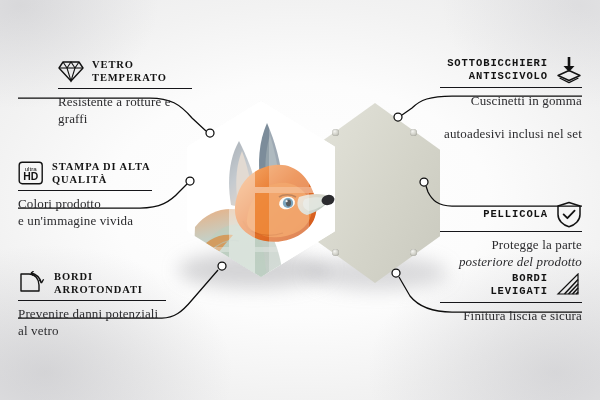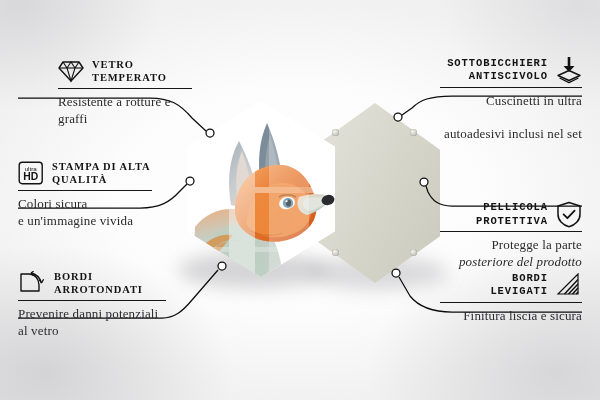--- a/index.html
+++ b/index.html
@@ -207,21 +207,21 @@
         <rect x="1.2" y="2.2" width="23" height="21.5" rx="3" fill="none" stroke="#121212" stroke-width="1.4"></rect>
         <text x="12.7" y="11" font-family="Liberation Sans, sans-serif" font-size="6.2" text-anchor="middle" fill="#121212">ultra</text>
         <text x="12.7" y="20.4" font-family="Liberation Sans, sans-serif" font-size="10.4" font-weight="bold" text-anchor="middle" fill="#121212">HD</text>
       </svg>
       <div>
         <div class="feat-title">STAMPA DI ALTA</div>
         <div class="feat-title">QUALITÀ</div>
       </div>
     </div>
     <div class="feat-rule"></div>
-    <div class="feat-sub">Colori sicura</div>
+    <div class="feat-sub">Colori prodotto</div>
     <div class="feat-sub" style="margin-top:0;">e un'immagine vivida</div>
   </div>
 
   <div class="feature left" style="left:18px; top:270px; width:148px;">
     <div class="feat-head">
       <svg class="icon" width="28" height="24" viewBox="0 0 28 24">
         <path d="M3 3 H11 C17 3 21 8 21 14 V20 H3 Z" fill="none" stroke="#121212" stroke-width="1.4" stroke-linejoin="round"></path>
         <path d="M13 2 C18 3 22 7 23.5 12" fill="none" stroke="#121212" stroke-width="1.3"></path>
         <path d="M23.5 12 L21.2 8.6 M23.5 12 L25.6 8.2" stroke="#121212" stroke-width="1.3" fill="none"></path>
         <path d="M13 2 L15.6 0.2 M13 2 L15 4.6" stroke="#121212" stroke-width="1.3" fill="none"></path>
@@ -242,29 +242,28 @@
         <div class="feat-title">ANTISCIVOLO</div>
       </div>
       <svg class="icon" width="26" height="28" viewBox="0 0 26 28">
         <path d="M13 1 V12" stroke="#121212" stroke-width="2.6"></path>
         <path d="M13 16 L7.5 10 H18.5 Z" fill="#121212"></path>
         <path d="M13 14.5 L24 19.5 L13 24.5 L2 19.5 Z" fill="none" stroke="#121212" stroke-width="1.4" stroke-linejoin="round"></path>
         <path d="M3.6 22 L13 26.6 L22.4 22" fill="none" stroke="#121212" stroke-width="1.3" stroke-linejoin="round"></path>
       </svg>
     </div>
     <div class="feat-rule"></div>
-    <div class="feat-sub">Cuscinetti in ultra</div>
+    <div class="feat-sub">Cuscinetti in gomma</div>
     <div class="feat-sub" style="margin-top:16px;">autoadesivi inclusi nel set</div>
   </div>
 
   <div class="feature right" style="right:18px; top:165px; width:142px;margin-top:36px;">
     <div class="feat-head">
       <div>
         <div class="feat-title">PELLICOLA</div>
-        <div class="feat-title">PROTETTIVA</div>
       </div>
       <svg class="icon" width="26" height="27" viewBox="0 0 26 27">
         <path d="M13 1.5 L24 5 V13.5 C24 19.5 19 24.3 13 25.8 C7 24.3 2 19.5 2 13.5 V5 Z" fill="none" stroke="#121212" stroke-width="1.5" stroke-linejoin="round"></path>
         <path d="M7.6 13.4 L11.4 17.2 L18.6 9.6" fill="none" stroke="#121212" stroke-width="1.8" stroke-linecap="round" stroke-linejoin="round"></path>
       </svg>
     </div>
     <div class="feat-rule"></div>
     <div class="feat-sub">Protegge la parte</div>
     <div class="feat-sub" style="margin-top:0;font-style:italic;">posteriore del prodotto</div>
   </div>

